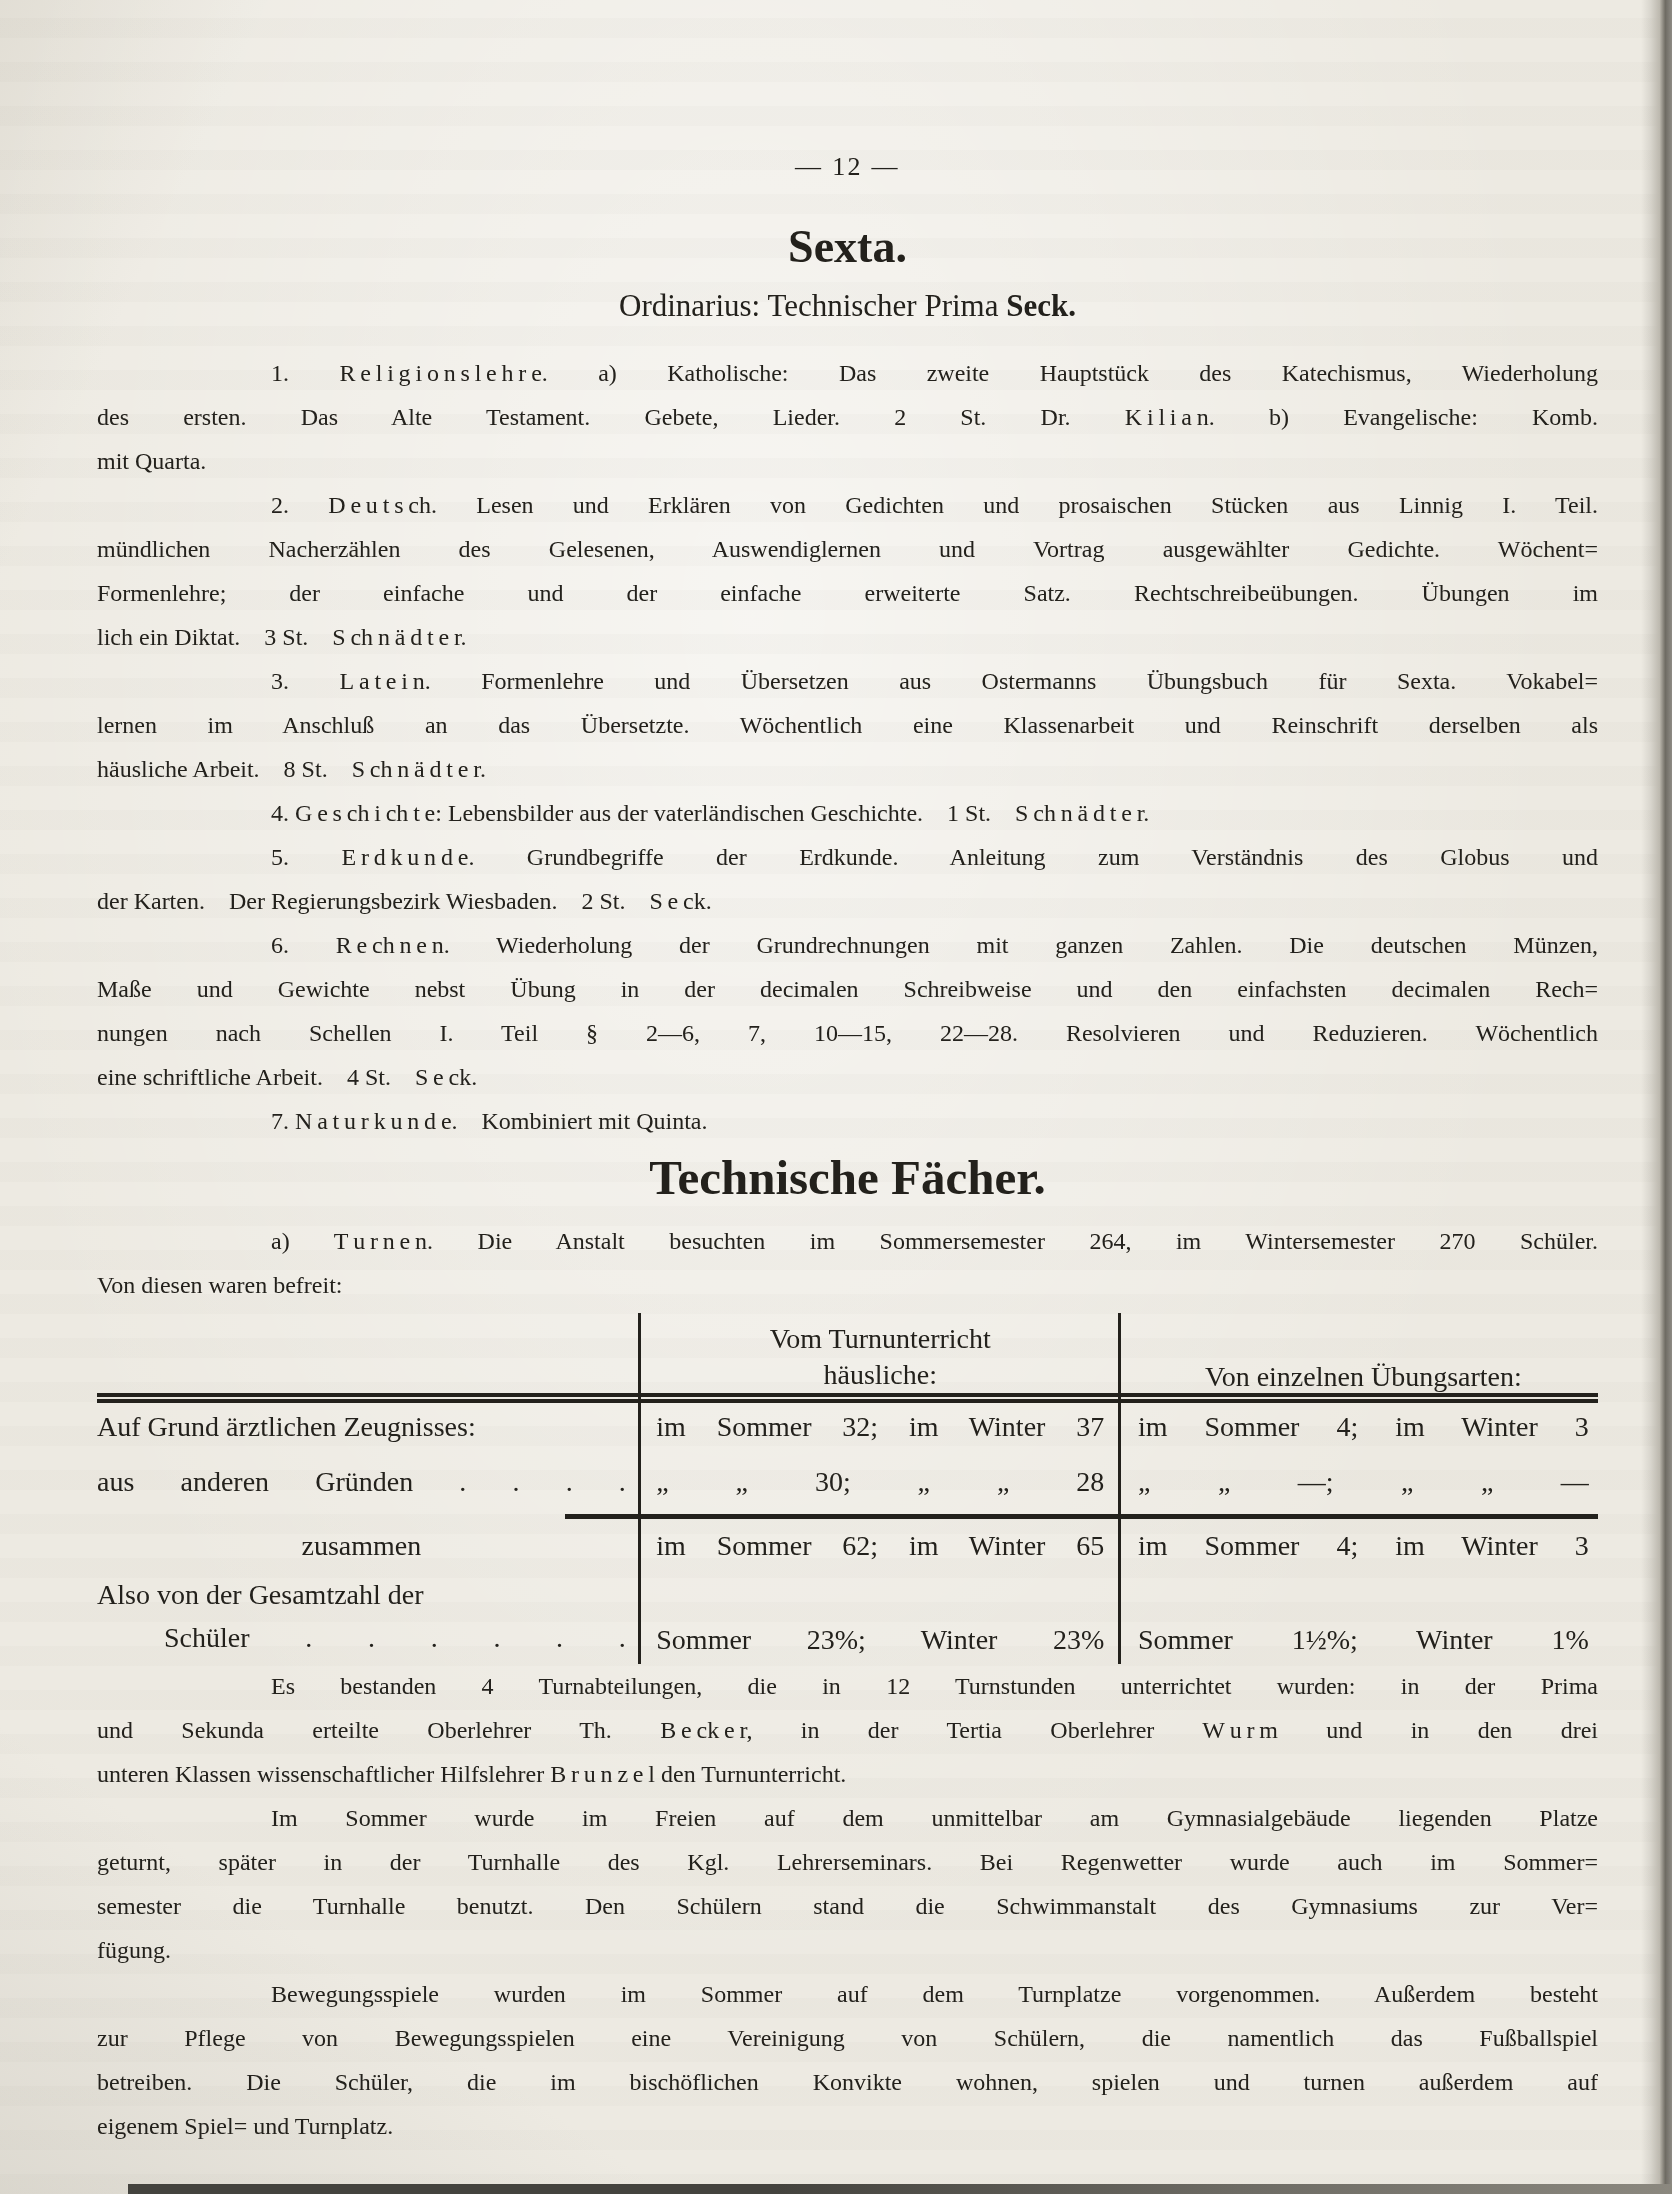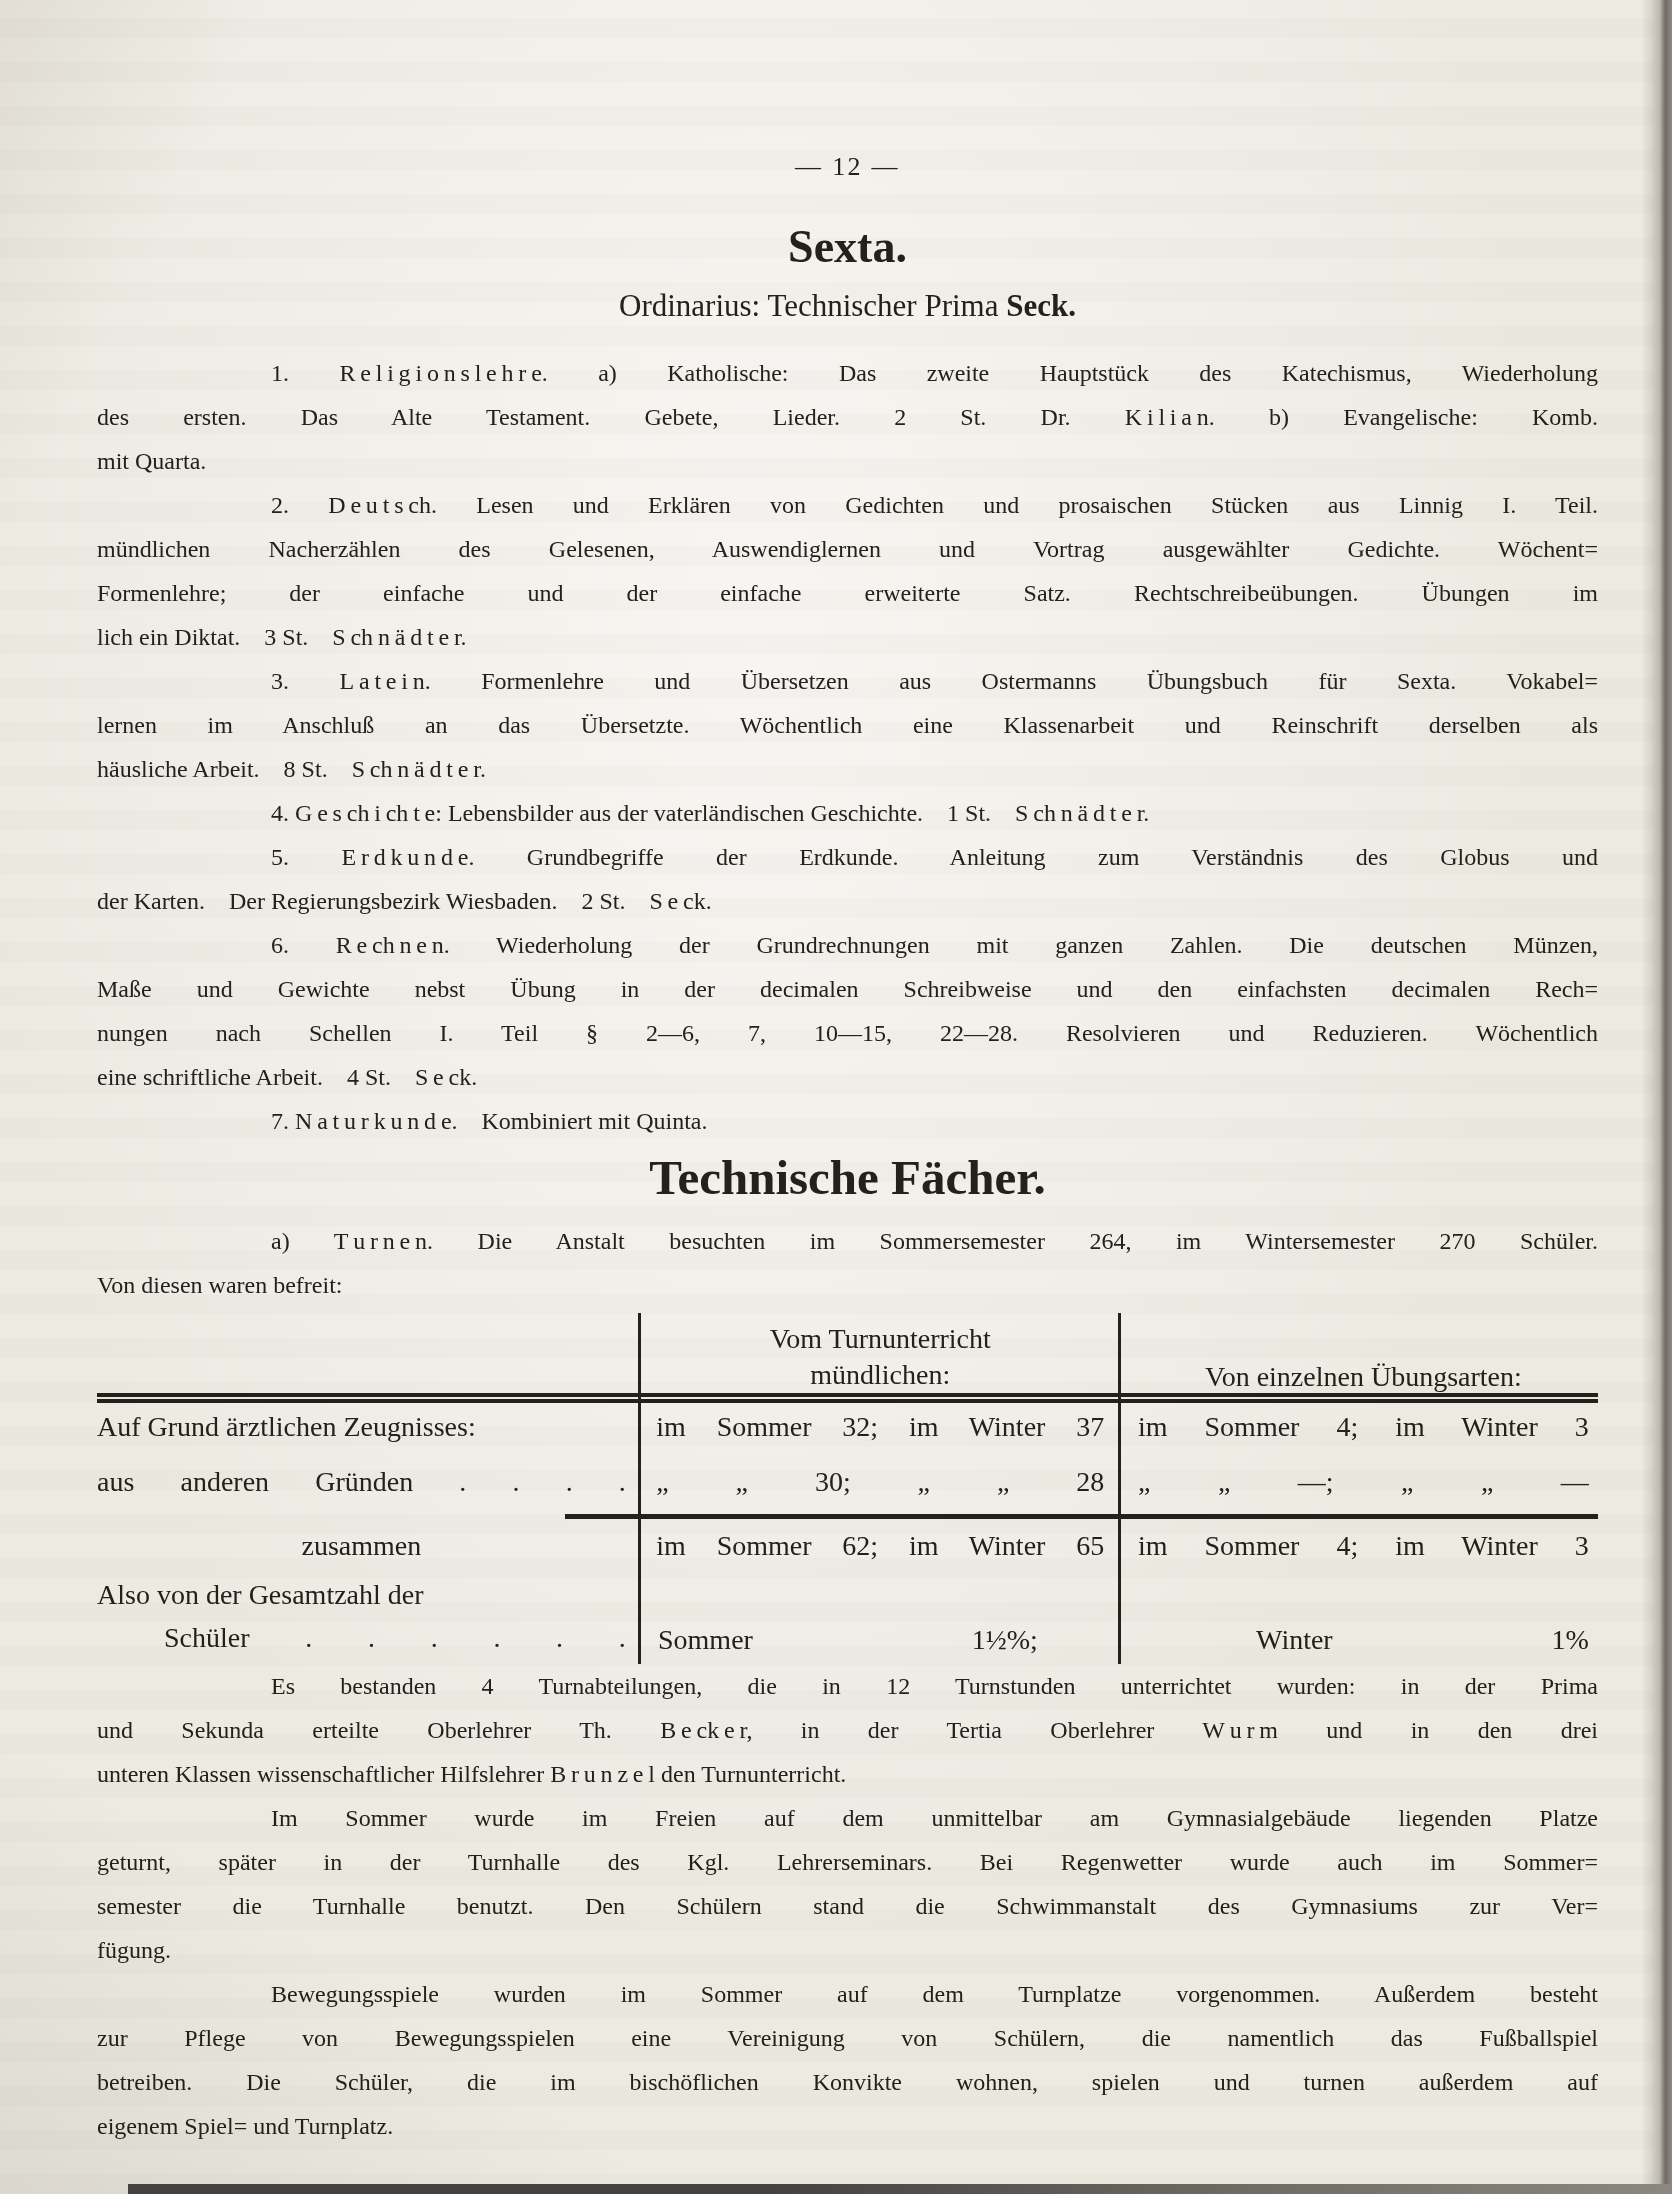--- a/index.html
+++ b/index.html
@@ -120,21 +120,21 @@
     </div>
 
     <div class="ttable">
       <div class="vrule v1"></div>
       <div class="vrule v2"></div>
 
       <div class="trow thead">
         <div class="c1"></div>
         <div class="c2">
           <div>Vom Turnunterricht</div>
-          <div>mündlichen:</div>
+          <div>häusliche:</div>
         </div>
         <div class="c3">Von einzelnen Übungsarten:</div>
       </div>
 
       <div class="hrule-double"></div>
 
       <div class="trow rowa">
         <div class="c1">Auf Grund ärztlichen Zeugnisses:</div>
         <div class="c2">
             <div class="cell">im Sommer 32; im Winter 37</div>
@@ -164,20 +164,23 @@
         <div class="c3">
             <div class="cell">im Sommer 4; im Winter 3</div>
           </div>
       </div>
 
       <div class="trow rowd">
         <div class="c1">
           <div class="l1">Also von der Gesamtzahl der</div>
           <div class="l2 jl">Schüler . . . . . .</div>
         </div>
+        <div class="c2">
+            <div class="cell">Sommer 23%; Winter 23%</div>
+          </div>
         <div class="c3">
             <div class="cell">Sommer 1½%; Winter 1%</div>
           </div>
       </div>
     </div>
 
     <div class="para">
       <div class="line first">Es bestanden 4 Turnabteilungen, die in 12 Turnstunden unterrichtet wurden: in der Prima</div>
       <div class="line">und Sekunda erteilte Oberlehrer Th. B e ck e r, in der Tertia Oberlehrer W u r m und in den drei</div>
       <div class="line last">unteren Klassen wissenschaftlicher Hilfslehrer B r u n z e l den Turnunterricht.</div>

